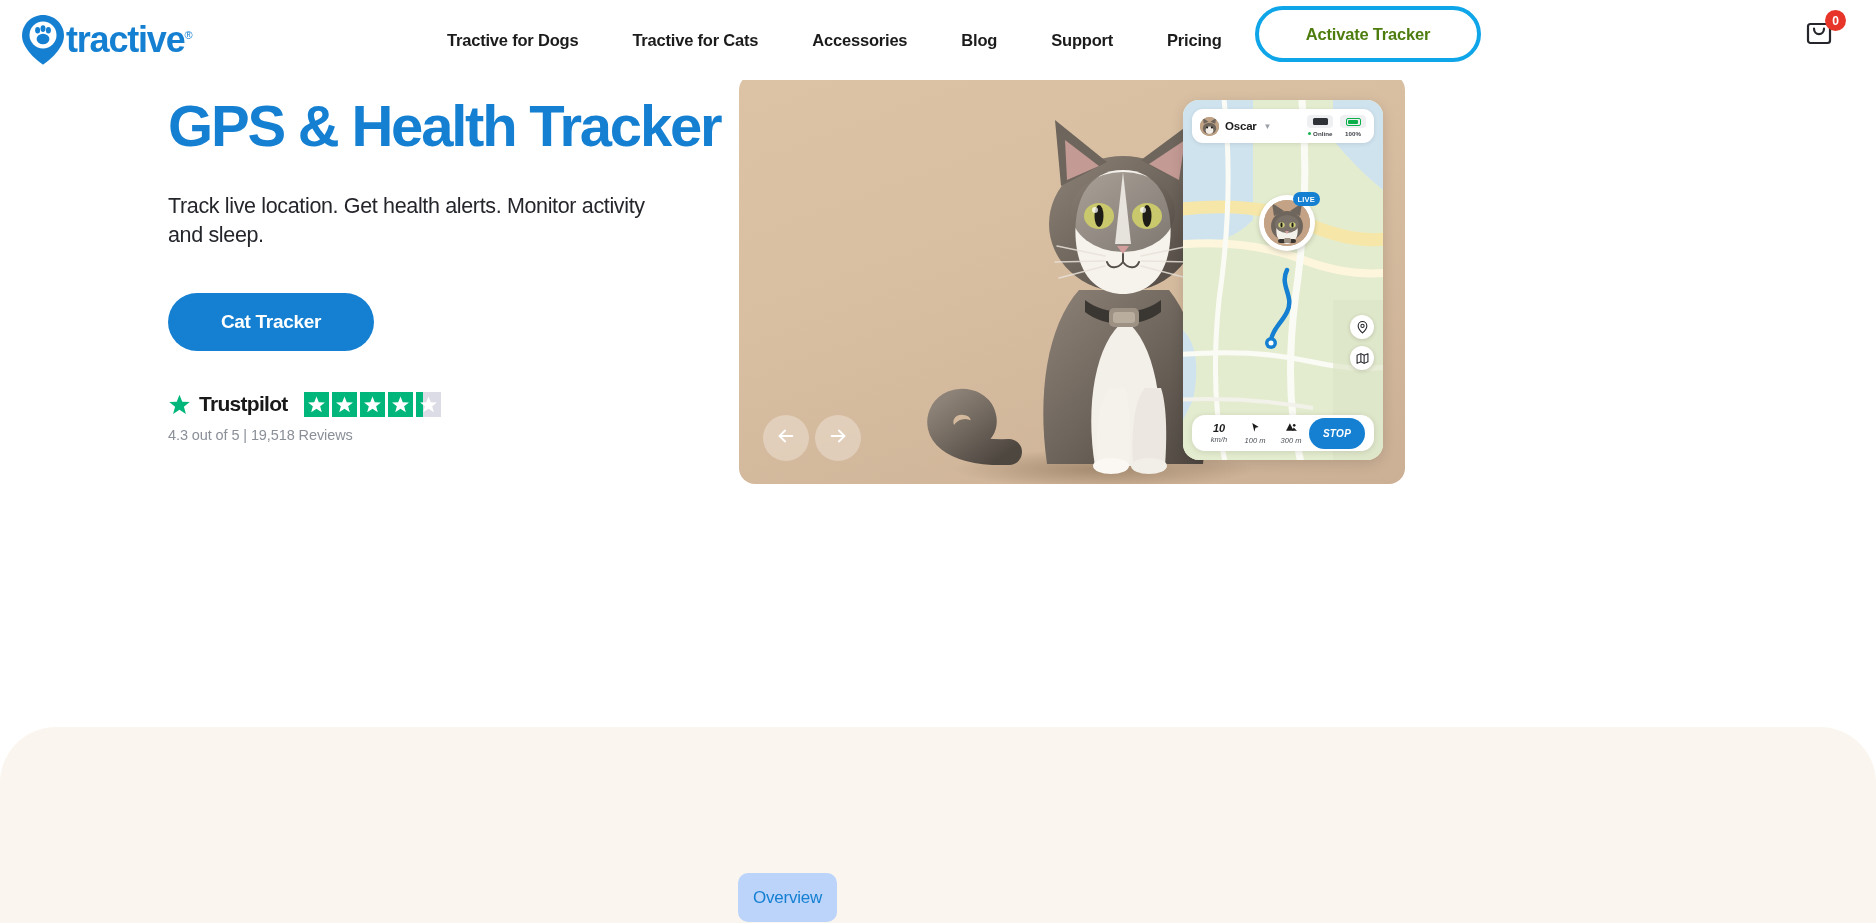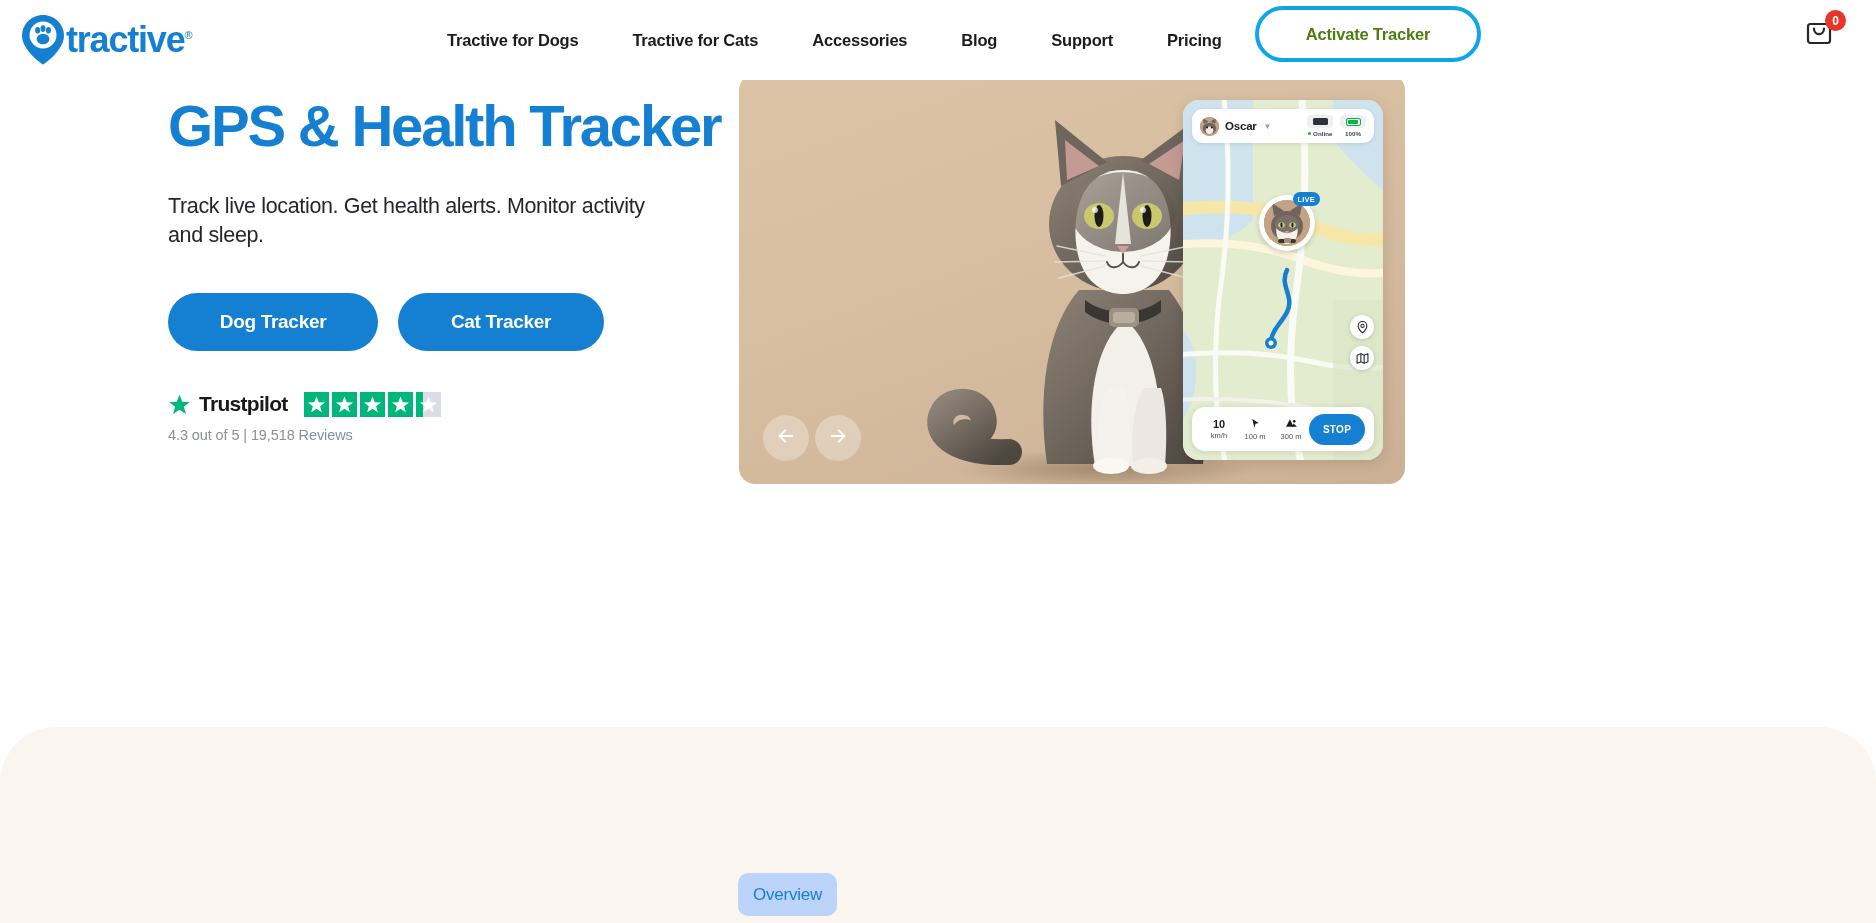--- a/index.html
+++ b/index.html
@@ -123,40 +123,41 @@
   .pin-photo{width:46px;height:46px;border-radius:50%;overflow:hidden;background:#c0a184;}
   .live-badge{
     position:absolute; right:-5px; top:-3px; background:#1580d2; color:#fff;
     font-size:7.5px; font-weight:700; padding:2.5px 5px; border-radius:9px; letter-spacing:.2px;
   }
   .map-ctrls{ position:absolute; right:9px; top:215px; display:flex; flex-direction:column; gap:7px; }
   .mctrl{ width:24px;height:24px;border-radius:50%;background:#fff;
           display:flex;align-items:center;justify-content:center;
           box-shadow:0 1px 4px rgba(0,0,0,.16); cursor:pointer;}
   .app-foot{
-    position:absolute; left:9px; right:9px; bottom:9px; height:44px; border-radius:13px;
+    position:absolute; left:9px; right:9px; bottom:9px; height:36px; border-radius:13px;
     background:#fff; display:flex; align-items:center; padding:0 9px; gap:0;
     box-shadow:0 1px 6px rgba(0,0,0,.12);
+    font-style:italic;
   }
   .foot-item{ flex:1; display:flex; flex-direction:column; align-items:center; gap:1px; }
   .foot-v{ font-size:11px; font-weight:700; color:#1b1b1b; }
   .foot-l{ font-size:7.5px; color:#4b5056; }
   .stop-btn{
     width:56px; height:31px; border-radius:16px; background:#1580d2; color:#fff;
     font-size:10px; font-weight:700; display:flex; align-items:center; justify-content:center;
     letter-spacing:.3px; cursor:pointer; flex:none;
   }
 
   
   .cream {
     position:absolute; left:0; top:727px; width:1876px; height:196px;
     background:#faf6ef; border-top-left-radius:56px; border-top-right-radius:56px;
   }
   .overview-pill {
-    position:absolute; left:738px; top:873px; width:99px; height:43px;
+    position:absolute; left:738px; top:873px; width:99px; height:49px;
     border-radius:10px; background:#bcd3fa; color:#1580d2;
     display:flex; align-items:center; justify-content:center;
     font-size:17px; letter-spacing:-.2px; cursor:pointer;
   }
 </style>
 </head>
 <body>
 
 <div class="header">
 
@@ -197,21 +198,20 @@
 </div>
 
 <div class="hero-left">
   <h1 class="hero-title">
     <span class="l1">GPS &amp; Health Tracker</span>
   </h1>
 
   <p class="hero-sub">Track live location. Get health alerts. Monitor activity and sleep.</p>
 
   <div class="cta-row">
-    <button class="cta dog">Dog Tracker</button>
     <button class="cta cat">Cat Tracker</button>
   </div>
 
   <div class="trust">
     <div class="trust-row">
       <span class="tp-star">
         <svg width="23" height="23" viewBox="0 0 24 24">
             <path d="M12 1.8l2.9 7.3 7.8.3-6.1 4.9 2.1 7.6-6.7-4.4-6.7 4.4 2.1-7.6-6.1-4.9 7.8-.3z" fill="#00b67a"></path>
           </svg>
       </span>

